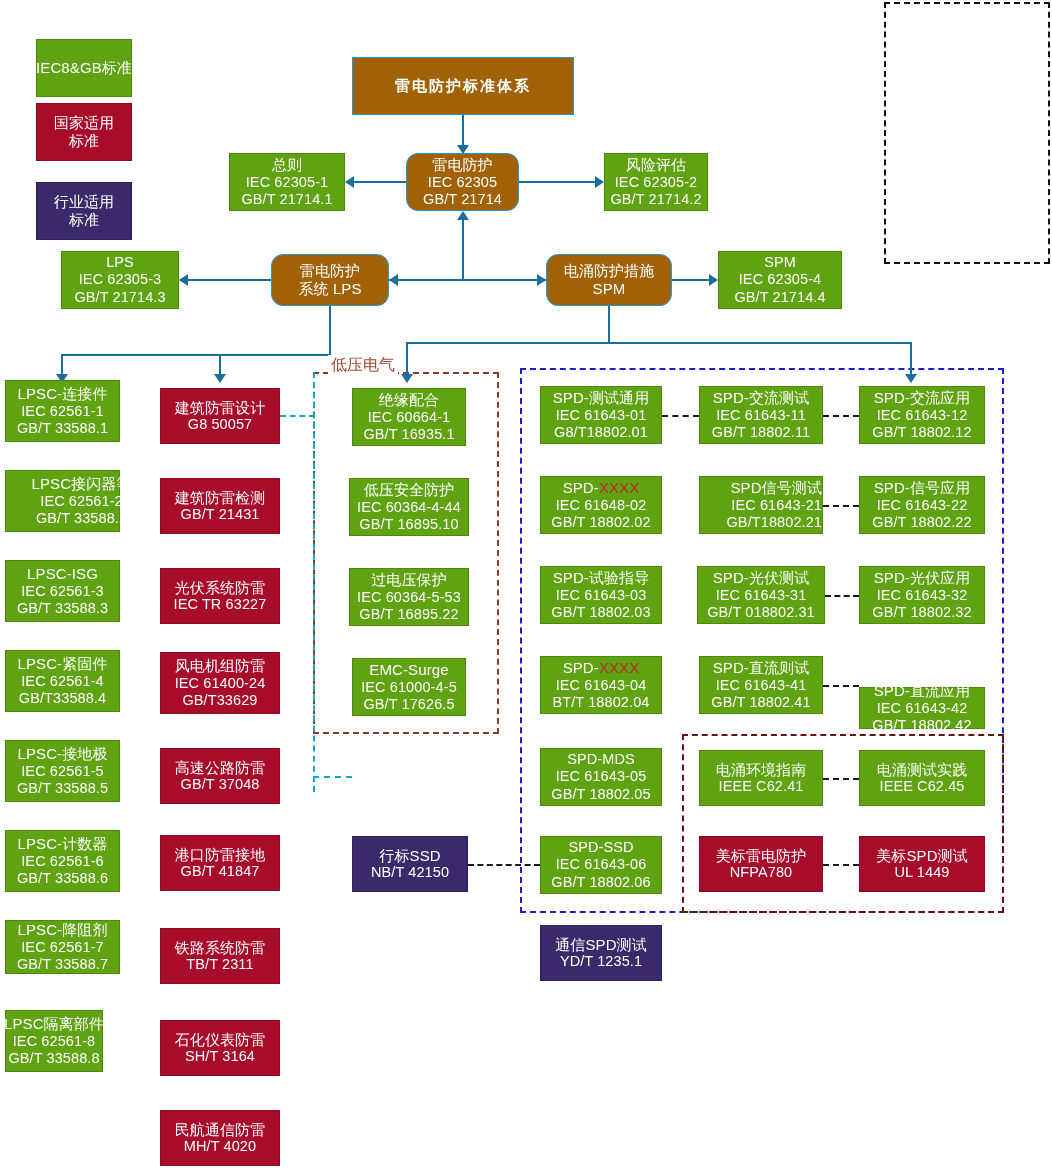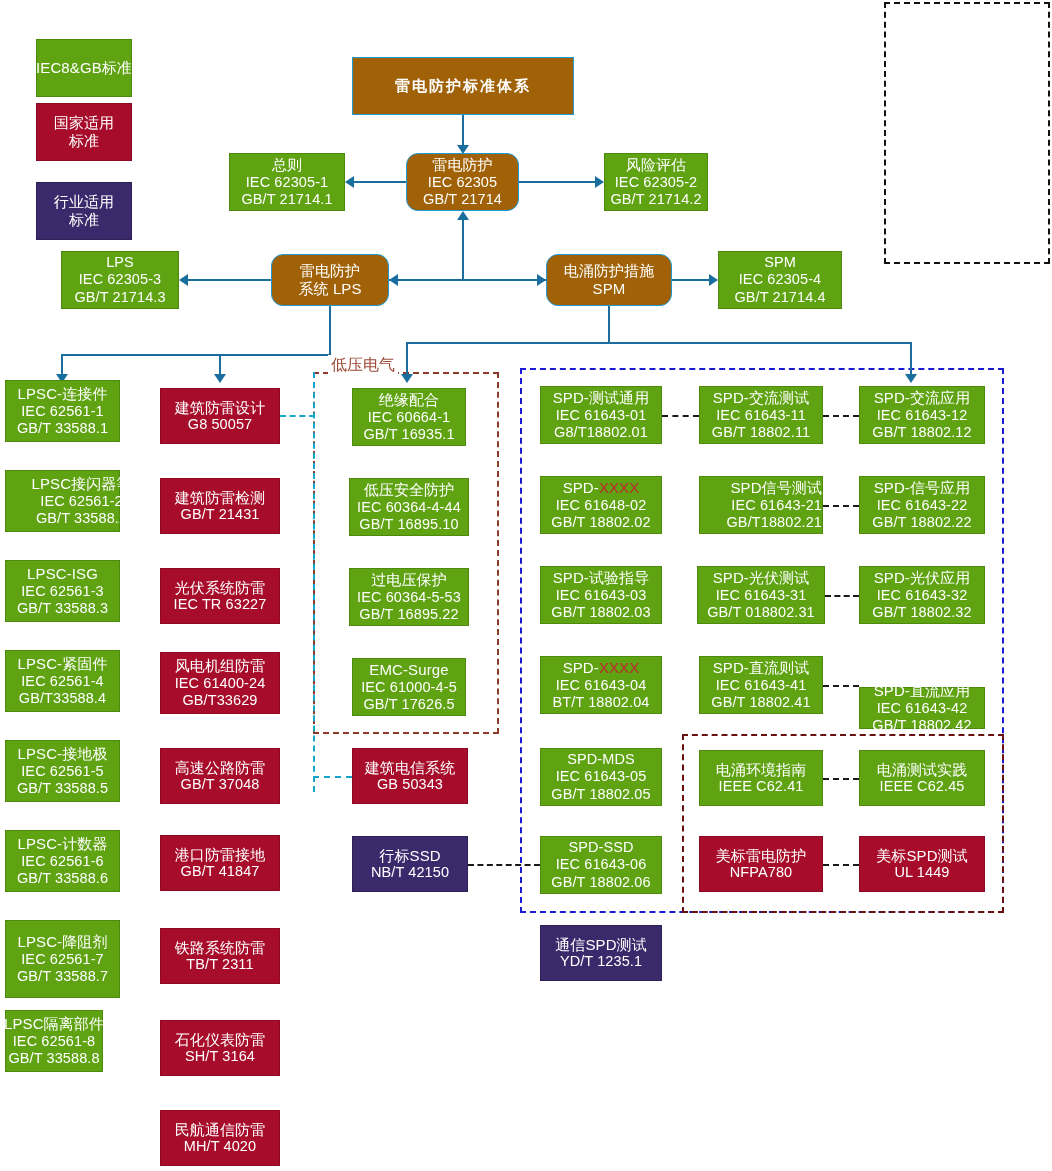--- a/index.html
+++ b/index.html
@@ -238,21 +238,21 @@
   <div class="box green" style="left:5px;top:740px;width:115px;height:62px;">
     <span class="ln cn">LPSC-接地极</span>
     <span class="ln">IEC 62561-5</span>
     <span class="ln">GB/T 33588.5</span>
   </div>
   <div class="box green" style="left:5px;top:830px;width:115px;height:62px;">
     <span class="ln cn">LPSC-计数器</span>
     <span class="ln">IEC 62561-6</span>
     <span class="ln">GB/T 33588.6</span>
   </div>
-  <div class="box green" style="left:5px;top:920px;width:115px;height:78px;">
+  <div class="box green" style="left:5px;top:920px;width:115px;height:54px;">
     <span class="ln cn">LPSC-降阻剂</span>
     <span class="ln">IEC 62561-7</span>
     <span class="ln">GB/T 33588.7</span>
   </div>
   <div class="box green" style="left:5px;top:1010px;width:98px;height:62px;">
     <span class="ln cn">LPSC隔离部件</span>
     <span class="ln">IEC 62561-8</span>
     <span class="ln">GB/T 33588.8</span>
   </div>
 
@@ -306,24 +306,20 @@
   </div>
   <div class="box green" style="left:349px;top:568px;width:120px;height:58px;">
     <span class="ln cn">过电压保护</span>
     <span class="ln">IEC 60364-5-53</span>
     <span class="ln">GB/T 16895.22</span>
   </div>
   <div class="box green" style="left:352px;top:658px;width:114px;height:58px;">
     <span class="ln cn">EMC-Surge</span>
     <span class="ln">IEC 61000-4-5</span>
     <span class="ln">GB/T 17626.5</span>
-  </div>
-  <div class="box crimson" style="left:352px;top:748px;width:116px;height:56px;">
-    <span class="ln cn">建筑电信系统</span>
-    <span class="ln">GB 50343</span>
   </div>
   <div class="box purple" style="left:352px;top:836px;width:116px;height:56px;">
     <span class="ln cn">行标SSD</span>
     <span class="ln">NB/T 42150</span>
   </div>
 
   <div class="box green" style="left:540px;top:386px;width:122px;height:58px;">
     <span class="ln cn">SPD-测试通用</span>
     <span class="ln">IEC 61643-01</span>
     <span class="ln">G8/T18802.01</span>

